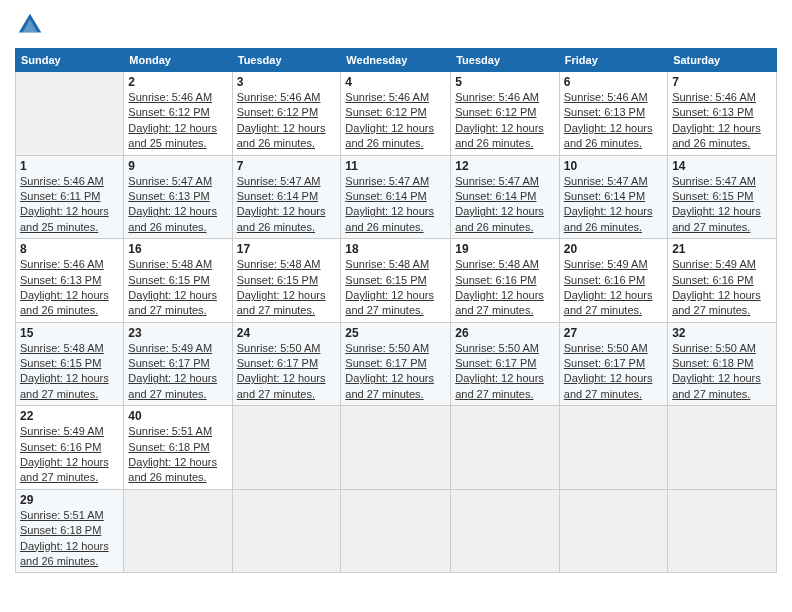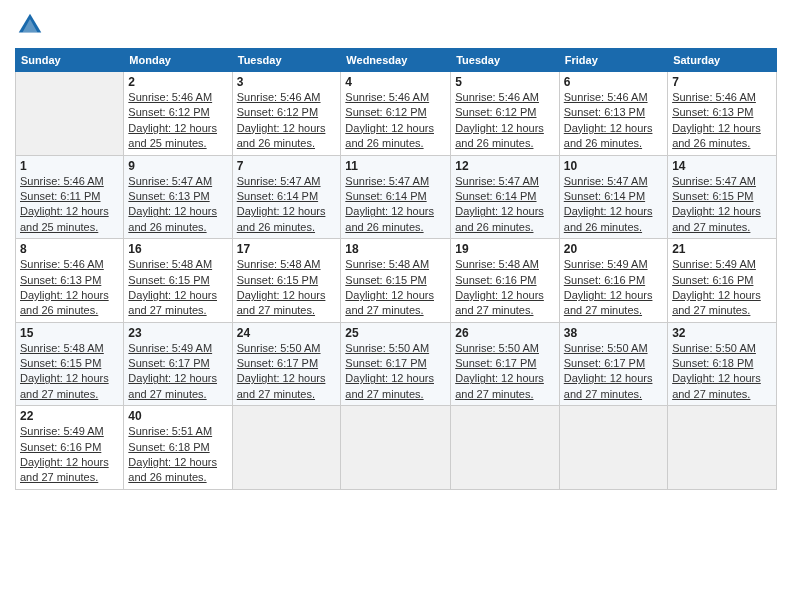--- a/index.html
+++ b/index.html
@@ -239,37 +239,49 @@
           </td>
           <td>
             <div class="day-num">25</div>
             <div class="day-info">Sunrise: 5:50 AM<br>Sunset: 6:17 PM<br>Daylight: 12 hours<br>and 27 minutes.</div>
           </td>
           <td>
             <div class="day-num">26</div>
             <div class="day-info">Sunrise: 5:50 AM<br>Sunset: 6:17 PM<br>Daylight: 12 hours<br>and 27 minutes.</div>
           </td>
           <td>
-            <div class="day-num">38</div>
+            <div class="day-num">27</div>
             <div class="day-info">Sunrise: 5:50 AM<br>Sunset: 6:17 PM<br>Daylight: 12 hours<br>and 27 minutes.</div>
           </td>
           <td>
             <div class="day-num">32</div>
             <div class="day-info">Sunrise: 5:50 AM<br>Sunset: 6:18 PM<br>Daylight: 12 hours<br>and 27 minutes.</div>
           </td>
         </tr>
         <tr>
           <td>
             <div class="day-num">22</div>
             <div class="day-info">Sunrise: 5:49 AM<br>Sunset: 6:16 PM<br>Daylight: 12 hours<br>and 27 minutes.</div>
           </td>
           <td>
             <div class="day-num">40</div>
             <div class="day-info">Sunrise: 5:51 AM<br>Sunset: 6:18 PM<br>Daylight: 12 hours<br>and 26 minutes.</div>
           </td>
+          <td class="empty-cell"></td>
+          <td class="empty-cell"></td>
+          <td class="empty-cell"></td>
+          <td class="empty-cell"></td>
+          <td class="empty-cell"></td>
+        </tr>
+        <tr class="last-row">
+          <td>
+            <div class="day-num">29</div>
+            <div class="day-info">Sunrise: 5:51 AM<br>Sunset: 6:18 PM<br>Daylight: 12 hours<br>and 26 minutes.</div>
+          </td>
+          <td class="empty-cell"></td>
           <td class="empty-cell"></td>
           <td class="empty-cell"></td>
           <td class="empty-cell"></td>
           <td class="empty-cell"></td>
           <td class="empty-cell"></td>
         </tr>
       </tbody>
   </table>
 </div>
 

